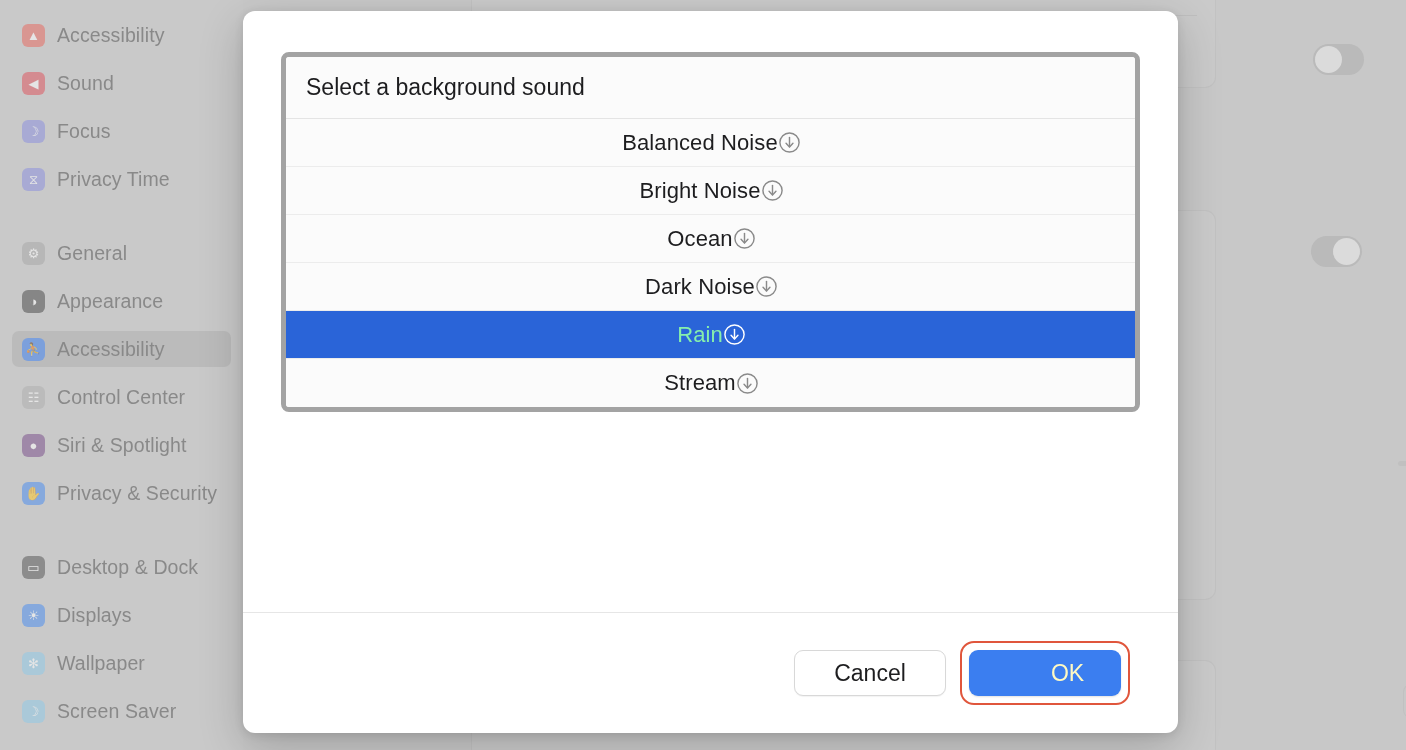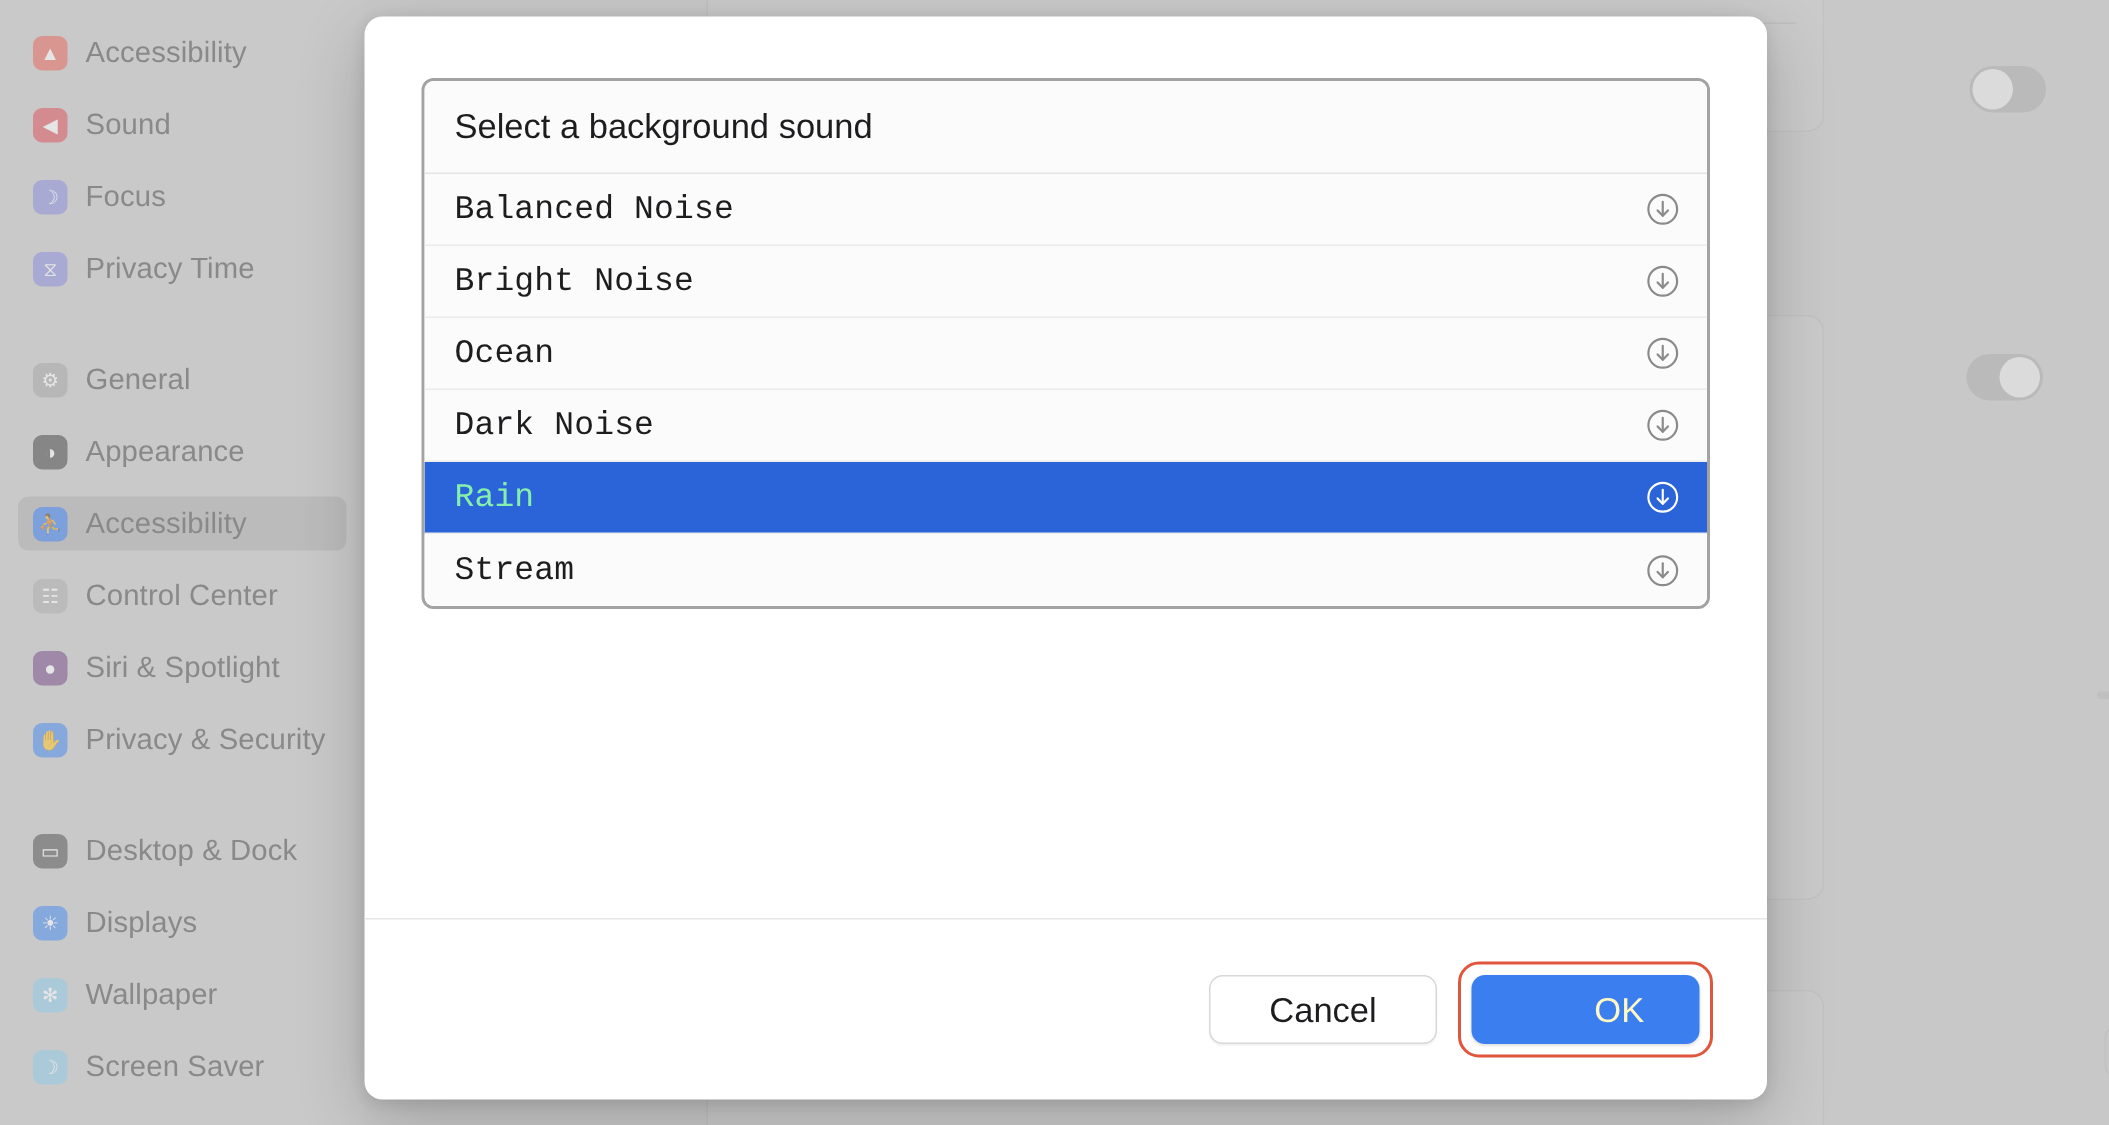--- a/index.html
+++ b/index.html
@@ -77,52 +77,51 @@
     position: absolute; left: 243px; top: 11px;
     width: 935px; height: 722px;
     background: #ffffff;
     border-radius: 12px;
     box-shadow: 0 14px 46px rgba(0,0,0,0.20), 0 2px 10px rgba(0,0,0,0.10);
     overflow: hidden;
   }
   .list-wrap {
     position: absolute; left: 38px; top: 41px; width: 859px;
     background: #fbfbfb;
-    border: 2px solid #a3a3a3;
+    border: 5px solid #a3a3a3;
     border-radius: 8px;
     overflow: hidden;
   }
   .list-header {
     height: 62px; display: flex; align-items: center;
     padding: 0 0 0 20px;
     font-size: 23px; color: #1d1d1f;
     border-bottom: 1px solid #e4e4e4;
     background: #fbfbfb;
   }
   .sound-row {
     height: 48px; display: flex; align-items: center;
     padding: 0 18px 0 20px;
     border-bottom: 1px solid #ececec;
     background: #fbfbfb;
-    justify-content: space-between;
-    font-family: Liberation Mono, monospace;
+    justify-content: center;
   }
   .sound-row:last-child { border-bottom: none; }
   .sound-row .name { font-size: 22px; color: #1d1d1f; letter-spacing: .1px; }
   .sound-row.selected { background: #2a64d8; }
   .sound-row.selected .name { color: #86efac; }
   .dl-icon { width: 23px; height: 23px; flex: 0 0 23px; }
   .dl-icon svg { display: block; width: 23px; height: 23px; }
 
   .modal-sep {
     position: absolute; left: 0; right: 0; top: 601px;
     height: 1px; background: #e6e6e6;
   }
   .modal-footer {
-    position: absolute; left: 0; right: 4px; top: 602px; height: 120px;
+    position: absolute; left: 0; right: 16px; top: 602px; height: 120px;
     display: flex; align-items: center; justify-content: flex-end;
     padding-right: 32px; gap: 14px;
   }
   .btn {
     height: 46px; border-radius: 9px; font-size: 23px;
     display: flex; align-items: center; justify-content: center;
     cursor: pointer; border: none; font-family: inherit;
   }
   .btn-cancel {
     min-width: 152px; background: #ffffff; color: #1d1d1f;

